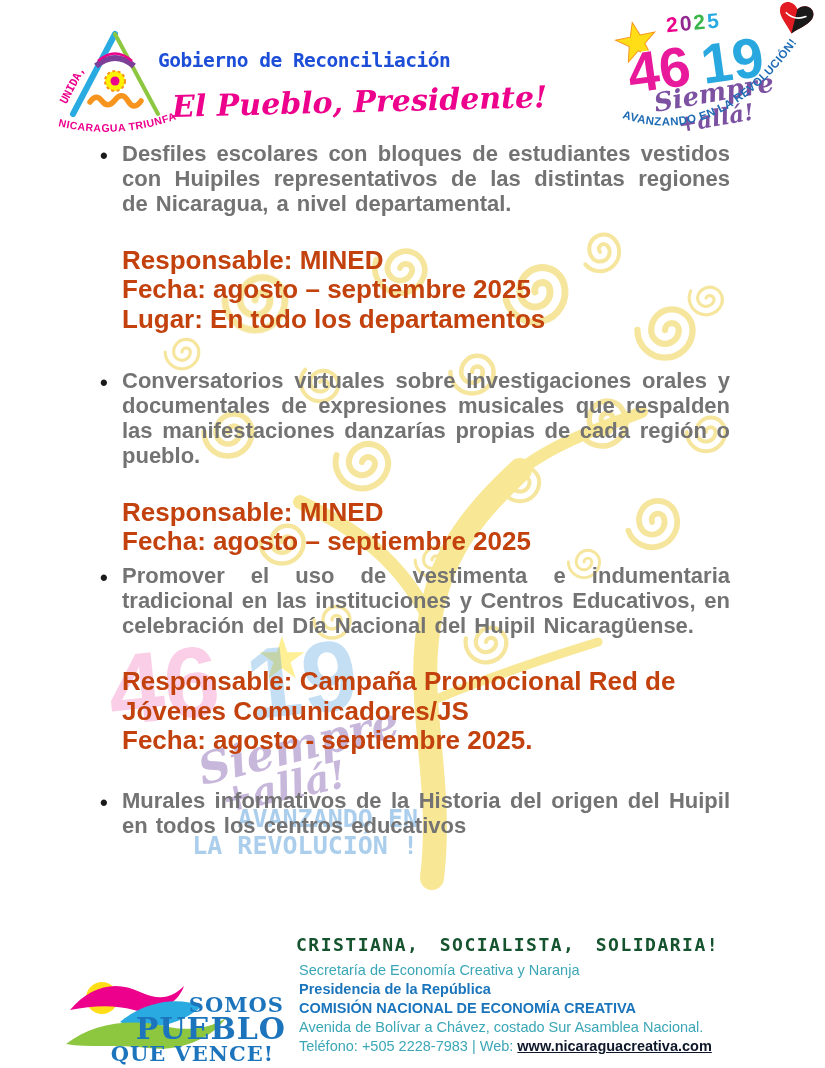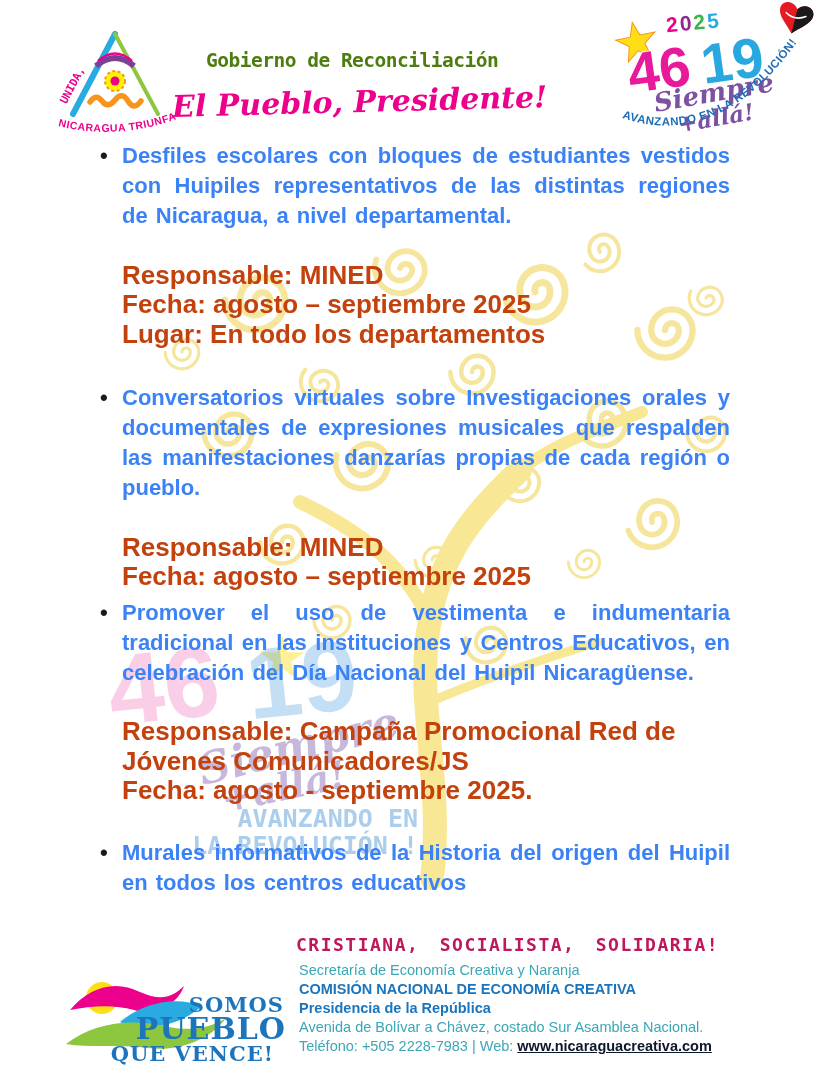--- a/index.html
+++ b/index.html
@@ -6,52 +6,52 @@
   body{width:825px;height:1068px;position:relative;background:#ffffff;overflow:hidden;
        font-family:"Liberation Sans",sans-serif;}
   
   .layer{position:absolute;pointer-events:none;}
   #tree-svg{left:0;top:0;z-index:0;}
   #watermark-4619{left:108px;top:636px;width:310px;height:232px;z-index:0;}
   #content{left:100px;top:141px;width:630px;z-index:2;pointer-events:auto;}
   .hdr{z-index:3;pointer-events:auto;}
   .ftr{z-index:3;pointer-events:auto;}
   
-  #gov-title{position:absolute;left:158px;top:50px;color:#4d7c0f;
+  #gov-title{position:absolute;left:158px;top:50px;color:#1d4ed8;
       font-family:"DejaVu Sans Mono",monospace;font-weight:bold;
-      font-size:19.5px;line-height:21px;letter-spacing:-0.5px;margin-left:48px;}
+      font-size:19.5px;line-height:21px;letter-spacing:-0.5px;}
   #slogan-script{position:absolute;left:172px;top:84px;color:#EC008C;
       font-family:"DejaVu Serif",serif;font-style:italic;font-weight:bold;
       font-size:30px;transform:rotate(-1.5deg);white-space:nowrap;}
   #left-logo{position:absolute;left:52px;top:26px;}
   #right-logo{position:absolute;left:606px;top:0px;}
   
   .group{margin:0;}
   #g2{margin-top:34px;} #g3{margin-top:6px;} #g4{margin-top:32px;}
   .brow{display:flex;}
   .bdot{width:22px;flex:0 0 22px;font-weight:bold;font-size:22px;line-height:29.5px;color:#1a1a1a;}
-  .bpara{flex:1;text-align:justify;font-weight:bold;font-size:22px;line-height:30px;
-         color:#3b82f6;word-spacing:2px;margin:0;}
+  .bpara{flex:1;text-align:justify;font-weight:bold;font-size:22px;line-height:25px;
+         color:#737373;word-spacing:2px;margin:0;}
   .meta{margin:29.5px 0 0 22px;font-weight:bold;font-size:26px;line-height:29.5px;color:#c2410c;}
   
   #watermark-4619 span{position:absolute;white-space:nowrap;}
   .wm-star{left:148px;top:-12px;font-size:58px;color:rgba(255,222,23,0.45);}
   .wm-46{left:0px;top:-8px;font-size:100px;font-weight:bold;color:rgba(233,30,140,0.22);transform:rotate(-6deg);}
   .wm-19{left:138px;top:-14px;font-size:100px;font-weight:bold;color:rgba(60,150,220,0.30);transform:rotate(-6deg);}
   .wm-s1{left:88px;top:84px;font-family:"DejaVu Serif",serif;font-style:italic;font-weight:bold;
          font-size:44px;color:rgba(130,95,175,0.45);transform:rotate(-14deg);}
   .wm-s2{left:112px;top:128px;font-family:"DejaVu Serif",serif;font-style:italic;font-weight:bold;
          font-size:38px;color:rgba(130,95,175,0.45);transform:rotate(-12deg);}
   .wm-a1{left:0;top:168px;width:310px;text-align:right;font-family:"DejaVu Sans Mono",monospace;
          font-weight:bold;font-size:25px;color:rgba(126,180,226,0.65);}
   .wm-a2{left:0;top:195px;width:310px;text-align:right;font-family:"DejaVu Sans Mono",monospace;
          font-weight:bold;font-size:25px;color:rgba(126,180,226,0.65);}
   
   #footer-slogan{position:absolute;left:296px;top:934px;font-family:"DejaVu Sans Mono",monospace;
-      font-weight:bold;font-size:18px;letter-spacing:1.5px;word-spacing:8px;color:#be185d;white-space:nowrap;}
+      font-weight:bold;font-size:18px;letter-spacing:1.5px;word-spacing:8px;color:#14532d;white-space:nowrap;}
   #footer-info{position:absolute;left:299px;top:961px;font-size:14.5px;line-height:19px;color:#3BA7B6;}
   .f-blue{color:#1B75BC;font-weight:bold;}
   #footer-link{color:#0f172a;font-weight:bold;text-decoration:underline;cursor:pointer;}
   #somos-logo{position:absolute;left:58px;top:970px;}
 </style>
 </head>
 <body>
 
 <svg id="tree-svg" class="layer" width="825" height="1068" viewBox="0 0 825 1068">
   <defs>
@@ -185,22 +185,22 @@
       <p class="bpara">Murales informativos de la Historia del origen del Huipil en todos los centros educativos</p>
     </div>
   </div>
 
 </div>
 
 <div id="footer-slogan" class="layer ftr">CRISTIANA, SOCIALISTA, SOLIDARIA!</div>
 
 <div id="footer-info" class="layer ftr">
   <div>Secretaría de Economía Creativa y Naranja</div>
+  <div class="f-blue">Presidencia de la República</div>
   <div class="f-blue">COMISIÓN NACIONAL DE ECONOMÍA CREATIVA</div>
-  <div class="f-blue">Presidencia de la República</div>
   <div>Avenida de Bolívar a Chávez, costado Sur Asamblea Nacional.</div>
   <div>
     <span>Teléfono: +505 2228-7983 | Web: </span><a id="footer-link">www.nicaraguacreativa.com</a>
   </div>
 </div>
 
 <svg id="somos-logo" class="layer ftr" width="235" height="96" viewBox="0 0 235 96">
   <circle cx="44" cy="28" r="16" fill="#FFDE17"></circle>
   <path d="M12 40 C32 16 58 10 82 22 C102 31 114 28 126 16 C120 34 98 46 76 40 C54 34 34 36 12 40 Z" fill="#EC008C"></path>
   <path d="M62 52 C86 32 118 26 144 36 C126 52 100 60 76 56 C70 55 66 54 62 52 Z" fill="#29ABE2"></path>

